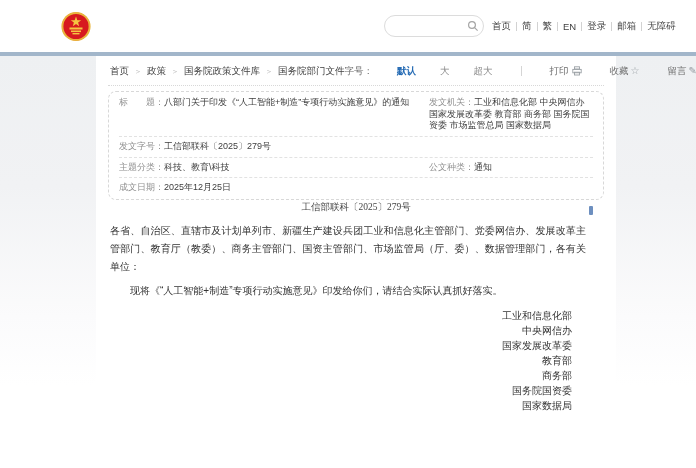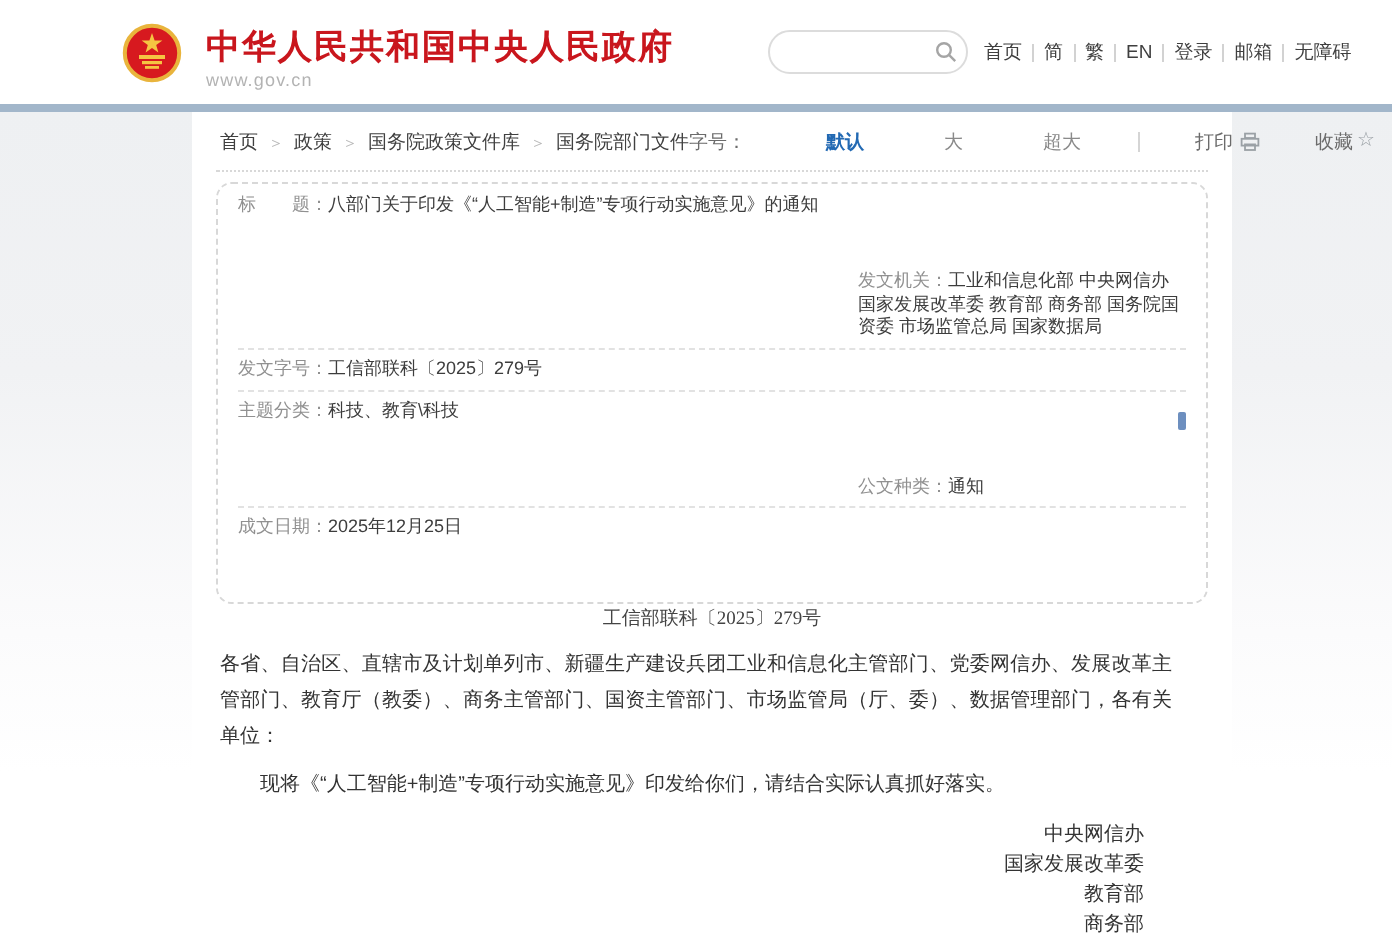--- a/index.html
+++ b/index.html
@@ -31,36 +31,36 @@
   .card { position:absolute; top:56px; left:96px; width:520px; height:412px; background:#fff; z-index:2; }
 
   
   .crumb-row { margin:0 12px; padding:8px 2px 7px 2px; border-bottom:1px dotted #d8d8d8;
     display:flex; justify-content:space-between; align-items:center; }
   .crumbs { display:flex; align-items:center; font-size:9.5px; color:#404040; white-space:nowrap; }
   .crumb { cursor:pointer; }
   .crumb-sep { color:#b9b9b9; margin:0 5px; font-size:8px; }
   .tools { display:flex; align-items:center; font-size:9.5px; color:#6b6b6b; white-space:nowrap;gap:20px; }
   .t-label { color:#6b6b6b; }
-  .t-opt { margin-left:20px; cursor:pointer; color:#8a8a8a; }
+  .t-opt { margin-left:4px; cursor:pointer; color:#8a8a8a; }
   .t-opt.active { color:#2269b3; font-weight:bold; }
   .t-div { width:1px; height:10px; background:#d5d5d5; margin:0 8px; }
   .t-act { display:flex; align-items:center; margin-right:8px; cursor:pointer; color:#6b6b6b; }
   .t-act .glyph { margin-left:2px; color:#9aa0a5; font-size:10px; line-height:10px; }
   .t-act svg { margin-left:3px; }
   .share-circles { display:flex; align-items:center; }
   .share-ic { width:14px; height:14px; border-radius:50%; background:#c6cacd; margin-left:6px;
     display:flex; align-items:center; justify-content:center; cursor:pointer; }
 
   
   .meta-box { margin:5px 12px 0 12px; border:1px dashed #d8d8d8; border-radius:8px; padding:1px 10px; }
   .meta-row { display:flex; padding:4px 0; border-top:1px dashed #e2e2e2; font-size:9px; line-height:1.3; }
   .meta-row:first-child { border-top:none; }
   .m-c1 { width:310px; flex:none; padding-right:8px; }
-  .m-c2 { flex:1; min-width:0;margin-top:38px; }
+  .m-c2 { flex:1; min-width:0; }
   .m-label { color:#909090; }
   .m-val { color:#3d3d3d; }
 
   
   .doc-title { margin:8px 16px 0 16px; text-align:center; font-size:13px; font-weight:bold;
     color:#1c1c1c; line-height:20px; font-family:"Liberation Serif","DejaVu Serif",serif; }
   .doc-number { text-align:center; font-size:9.5px; color:#444; margin-top:1px;
     font-family:"Liberation Serif","DejaVu Serif",serif; }
   .doc-body { padding:0 30px 0 14px; }
   .para { font-size:10px; color:#333; line-height:18px; text-align:justify; }
@@ -82,24 +82,20 @@
     <div class="logo-link">
       <span>
         <svg width="36" height="36" viewBox="0 0 36 36">
           <circle cx="18" cy="17.5" r="14" fill="#d7191f"></circle>
           <circle cx="18" cy="17.5" r="13.6" fill="none" stroke="#e9b43c" stroke-width="2"></circle>
           <polygon points="18,7.5 19.3,11.2 23.2,11.2 20.1,13.5 21.2,17.2 18,15 14.8,17.2 15.9,13.5 12.8,11.2 16.7,11.2" fill="#f5c542"></polygon>
           <rect x="11.5" y="18.5" width="13" height="2" fill="#f5c542"></rect>
           <rect x="13" y="21.5" width="10" height="1.6" fill="#f5c542"></rect>
           <rect x="14.5" y="24" width="7" height="1.4" fill="#f5c542"></rect>
         </svg>
-      </span>
-      <span class="logo-text">
-        <div class="site-title">中华人民共和国中央人民政府</div>
-        <div class="site-url">www.gov.cn</div>
       </span>
     </div>
 
     <div class="search-box">
       <input class="search-input" type="text" style="">
       <span class="search-btn">
         <svg width="12" height="12" viewBox="0 0 12 12">
           <circle cx="5" cy="5" r="3.4" fill="none" stroke="#a5a5a5" stroke-width="1.2"></circle>
           <line x1="7.6" y1="7.6" x2="10.6" y2="10.6" stroke="#a5a5a5" stroke-width="1.2"></line>
         </svg>
@@ -212,20 +208,21 @@
       </div>
     </div>
 
     <div class="doc-number">工信部联科〔2025〕279号</div>
 
     <div class="doc-body">
       <p class="para p-first">各省、自治区、直辖市及计划单列市、新疆生产建设兵团工业和信息化主管部门、党委网信办、发展改革主管部门、教育厅（教委）、商务主管部门、国资主管部门、市场监管局（厅、委）、数据管理部门，各有关单位：</p>
       <p class="para p-indent">现将《“人工智能+制造”专项行动实施意见》印发给你们，请结合实际认真抓好落实。</p>
 
       <div class="signatures">
+        <div class="sig">工业和信息化部</div>
         <div class="sig">中央网信办</div>
         <div class="sig">国家发展改革委</div>
         <div class="sig">教育部</div>
         <div class="sig">商务部</div>
         <div class="sig">国务院国资委</div>
         <div class="sig">国家数据局</div>
 
       </div>
     </div>
   </div>

